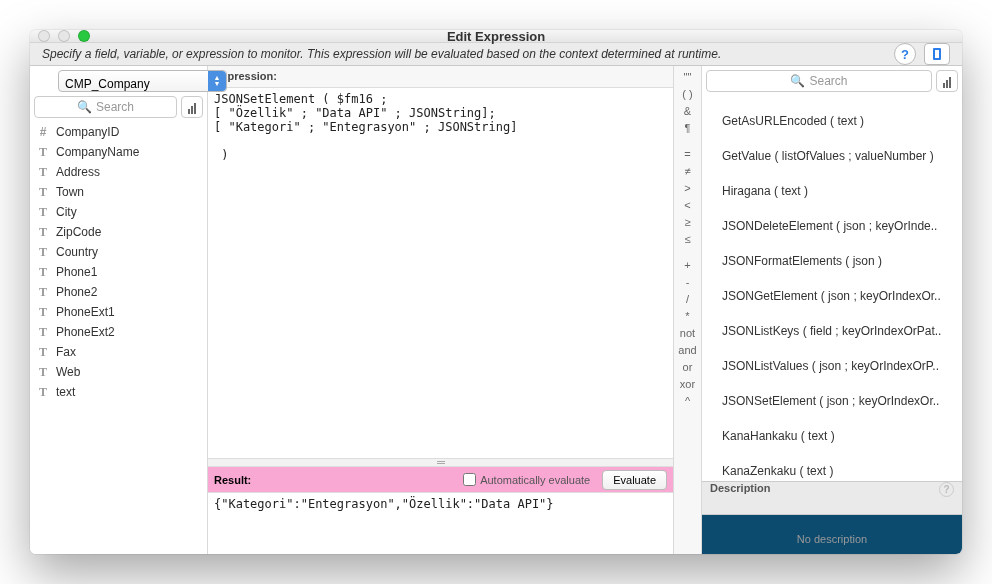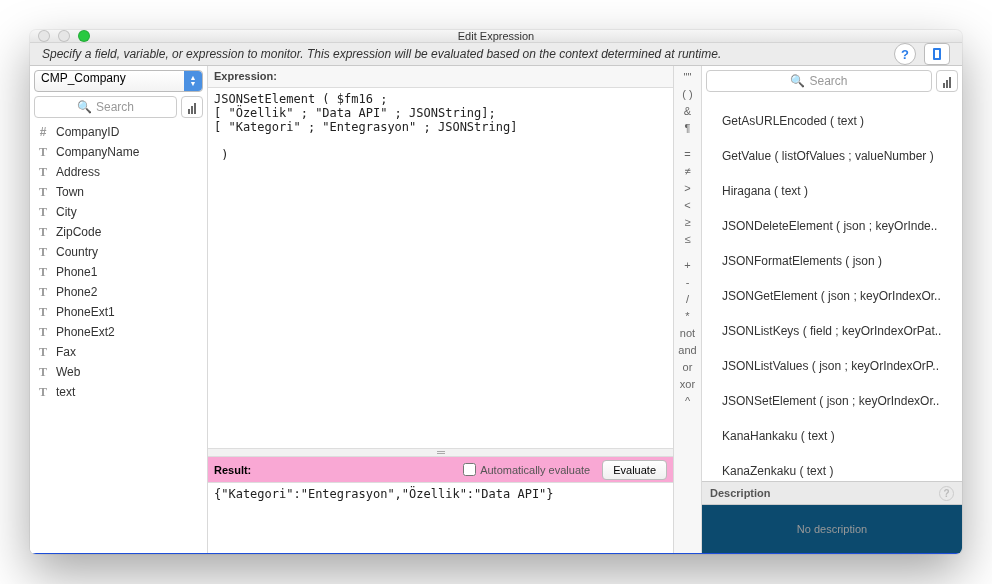--- a/index.html
+++ b/index.html
@@ -8,31 +8,31 @@
     width: 932px; height: 524px; margin: 30px auto;
     background: #ececec; border-radius: 6px; box-shadow: 0 20px 50px rgba(0,0,0,0.35), 0 0 0 1px rgba(0,0,0,0.05);
     overflow: hidden; display: flex; flex-direction: column;
   }
   .titlebar { height: 24px; display: flex; align-items: center; padding: 0 8px; position: relative; border-bottom: 1px solid #d4d4d4; background: linear-gradient(#f6f6f6,#e6e6e6); }
   .traffic { display: flex; gap: 8px; }
   .tl { width: 12px; height: 12px; border-radius: 50%; border: 0.5px solid rgba(0,0,0,0.15); }
   .tl.red { background: #e6e6e6; }
   .tl.yel { background: #e6e6e6; }
   .tl.grn { background: #28c940; }
-  .title { position: absolute; left: 0; right: 0; text-align: center; font-size: 11px; color: #333; }
+  .title { position: absolute; left: 0; right: 0; text-align: center; font-size: 13px; color: #333; font-weight: bold; }
   .subtitle-row { height: 36px; display: flex; align-items: center; padding: 0 12px; border-bottom: 1px solid #c9c9c9; background: #ececec; }
   .subtitle { flex: 1; color: #333; font-size: 12px; font-style: italic; }
   .help-btn { width: 22px; height: 22px; border: 1px solid #bbb; border-radius: 50%; background: #fff; color: #2b7de9; font-weight: bold; font-size: 13px; display: flex; align-items: center; justify-content: center; margin-right: 8px; cursor: pointer; }
   .toggle-btn { width: 26px; height: 22px; border: 1px solid #bbb; border-radius: 4px; background: #fff; display: flex; align-items: center; justify-content: center; cursor: pointer; }
   .toggle-inner { width: 8px; height: 12px; border: 2px solid #2b7de9; border-radius: 1px; }
   .main { flex: 1; display: flex; background: #fff; }
   
   .left { width: 178px; border-right: 1px solid #d9d9d9; display: flex; flex-direction: column; background: #fff; }
   .select-row { padding: 4px 4px 2px 4px; }
-  .table-select { width: 100%; height: 22px; border: 1px solid #bbb; border-radius: 4px; background: linear-gradient(#fff,#f3f3f3); font-size: 12px; padding: 0 6px; position: relative; display: flex; align-items: flex-start; }
+  .table-select { width: 100%; height: 22px; border: 1px solid #bbb; border-radius: 4px; background: linear-gradient(#fff,#f3f3f3); font-size: 12px; padding: 0 6px; position: relative; display: flex; align-items: flex-end; margin-left: 24px; }
   .table-select .arrows { position: absolute; right: 0; top: 0; bottom: 0; width: 18px; background: #4a90e2; border-radius: 0 4px 4px 0; display: flex; flex-direction: column; align-items: center; justify-content: center; color: #fff; font-size: 7px; line-height: 6px; }
   .search-row { padding: 2px 4px 4px 4px; display: flex; gap: 4px; }
   .search { flex: 1; height: 22px; border: 1px solid #ccc; border-radius: 4px; background: #fff; font-size: 12px; color: #999; display: flex; align-items: center; justify-content: center; gap: 4px; }
   .sort-btn { width: 22px; height: 22px; border: 1px solid #ccc; border-radius: 4px; background: #fff; display: flex; align-items: flex-end; justify-content: center; gap: 1px; padding-bottom: 3px; cursor: pointer; }
   .sort-btn span { width: 2px; background: #666; }
   .field-list { flex: 1; overflow: auto; }
   .field-item { height: 20px; display: flex; align-items: center; padding: 0 6px; gap: 6px; cursor: pointer; font-size: 12px; color: #333; }
   .ficon { width: 14px; text-align: center; color: #999; font-family: Georgia, serif; font-size: 12px; font-weight: bold; }
   .ficon.hash { font-family: Arial; }
   
@@ -48,21 +48,21 @@
   .chk input { width: 13px; height: 13px; }
   .eval-btn { height: 20px; padding: 0 10px; border: 1px solid #bbb; border-radius: 4px; background: linear-gradient(#fff,#f0f0f0); font-size: 11px; cursor: pointer; }
   .result-area { flex: 0 0 70px; background: #fff; padding: 4px 6px; font-family: "Menlo","Consolas",monospace; font-size: 12px; color: #222; }
   
   .ops { width: 28px; border-right: 1px solid #d9d9d9; background: #f7f7f7; display: flex; flex-direction: column; align-items: center; padding: 4px 0; font-size: 11px; color: #666; gap: 3px; }
   .ops div { height: 14px; display: flex; align-items: center; cursor: pointer; }
   
   .right { width: 260px; display: flex; flex-direction: column; background: #fff; }
   .func-list { flex: 1; overflow: auto; }
   .func-item { height: 20px; display: flex; align-items: center; padding: 0 8px 0 20px; font-size: 12px; color: #333; cursor: pointer; white-space: nowrap; overflow: hidden; margin-top: 15px; }
-  .desc-header { height: 24px; display: flex; align-items: center; padding: 0 8px; background: #eaeaea; border-top: 1px solid #ccc; border-bottom: 1px solid #ccc; font-size: 11px; font-weight: bold; color: #555; }
+  .desc-header { height: 34px; display: flex; align-items: flex-start; padding: 0 8px; background: #eaeaea; border-top: 1px solid #ccc; border-bottom: 1px solid #ccc; font-size: 11px; font-weight: bold; color: #555; }
   .desc-header .q { margin-left: auto; color: #bbb; border: 1px solid #ccc; border-radius: 50%; width: 15px; height: 15px; display: flex; align-items: center; justify-content: center; font-size: 10px; }
   .desc-body { flex: 0 0 48px; display: flex; align-items: center; justify-content: center; color: #999; font-size: 11px; background: #0c4a6e; }
   
   .footer { height: 50px; display: flex; align-items: center; justify-content: flex-end; gap: 12px; padding: 0 16px; background: #ececec; border-top: 7px solid #1d4ed8; }
   .btn { height: 22px; padding: 0 22px; border-radius: 4px; font-size: 13px; border: 1px solid #bbb; background: linear-gradient(#fff,#f0f0f0); cursor: pointer; }
   .btn.primary { background: linear-gradient(#4aa3ff,#1177ee); color: #fff; border: 1px solid #1168d8; }
   .sicon { color: #999; }
 </style>
 </head>
 <body>

